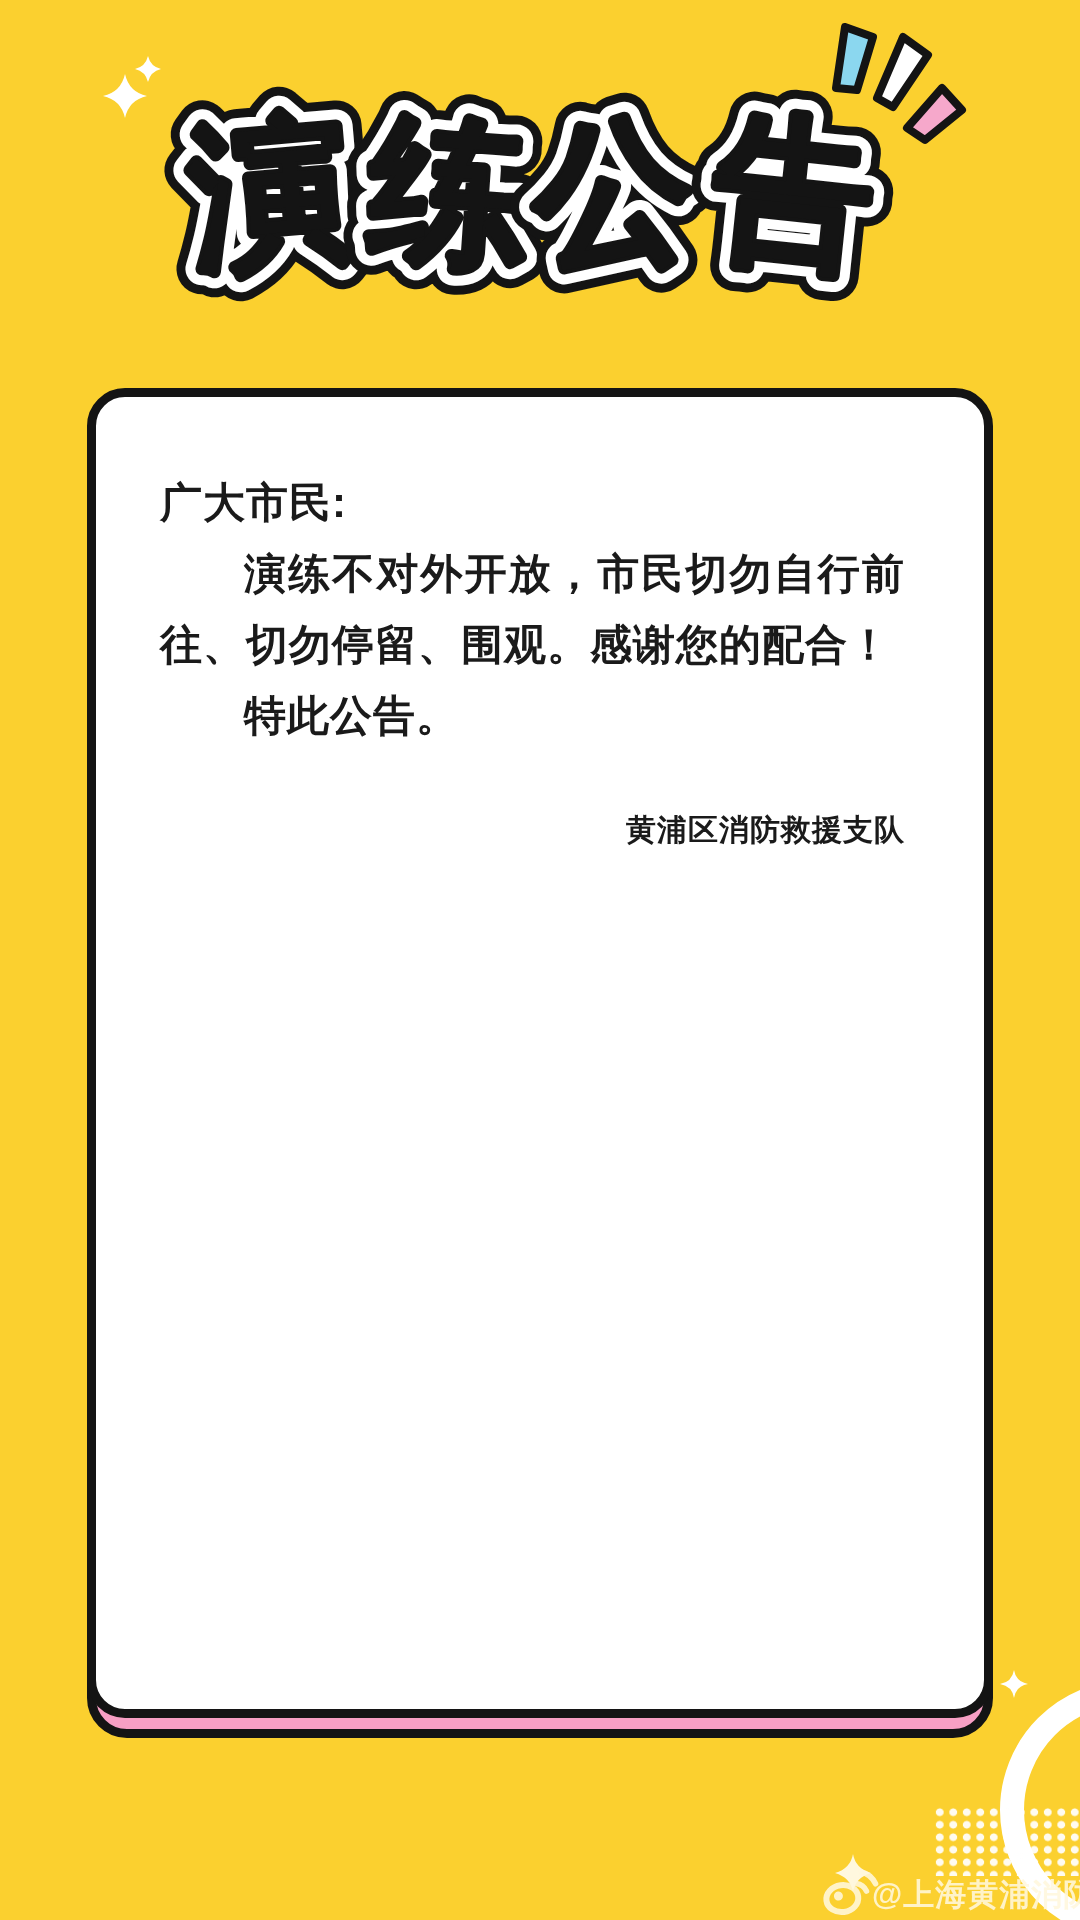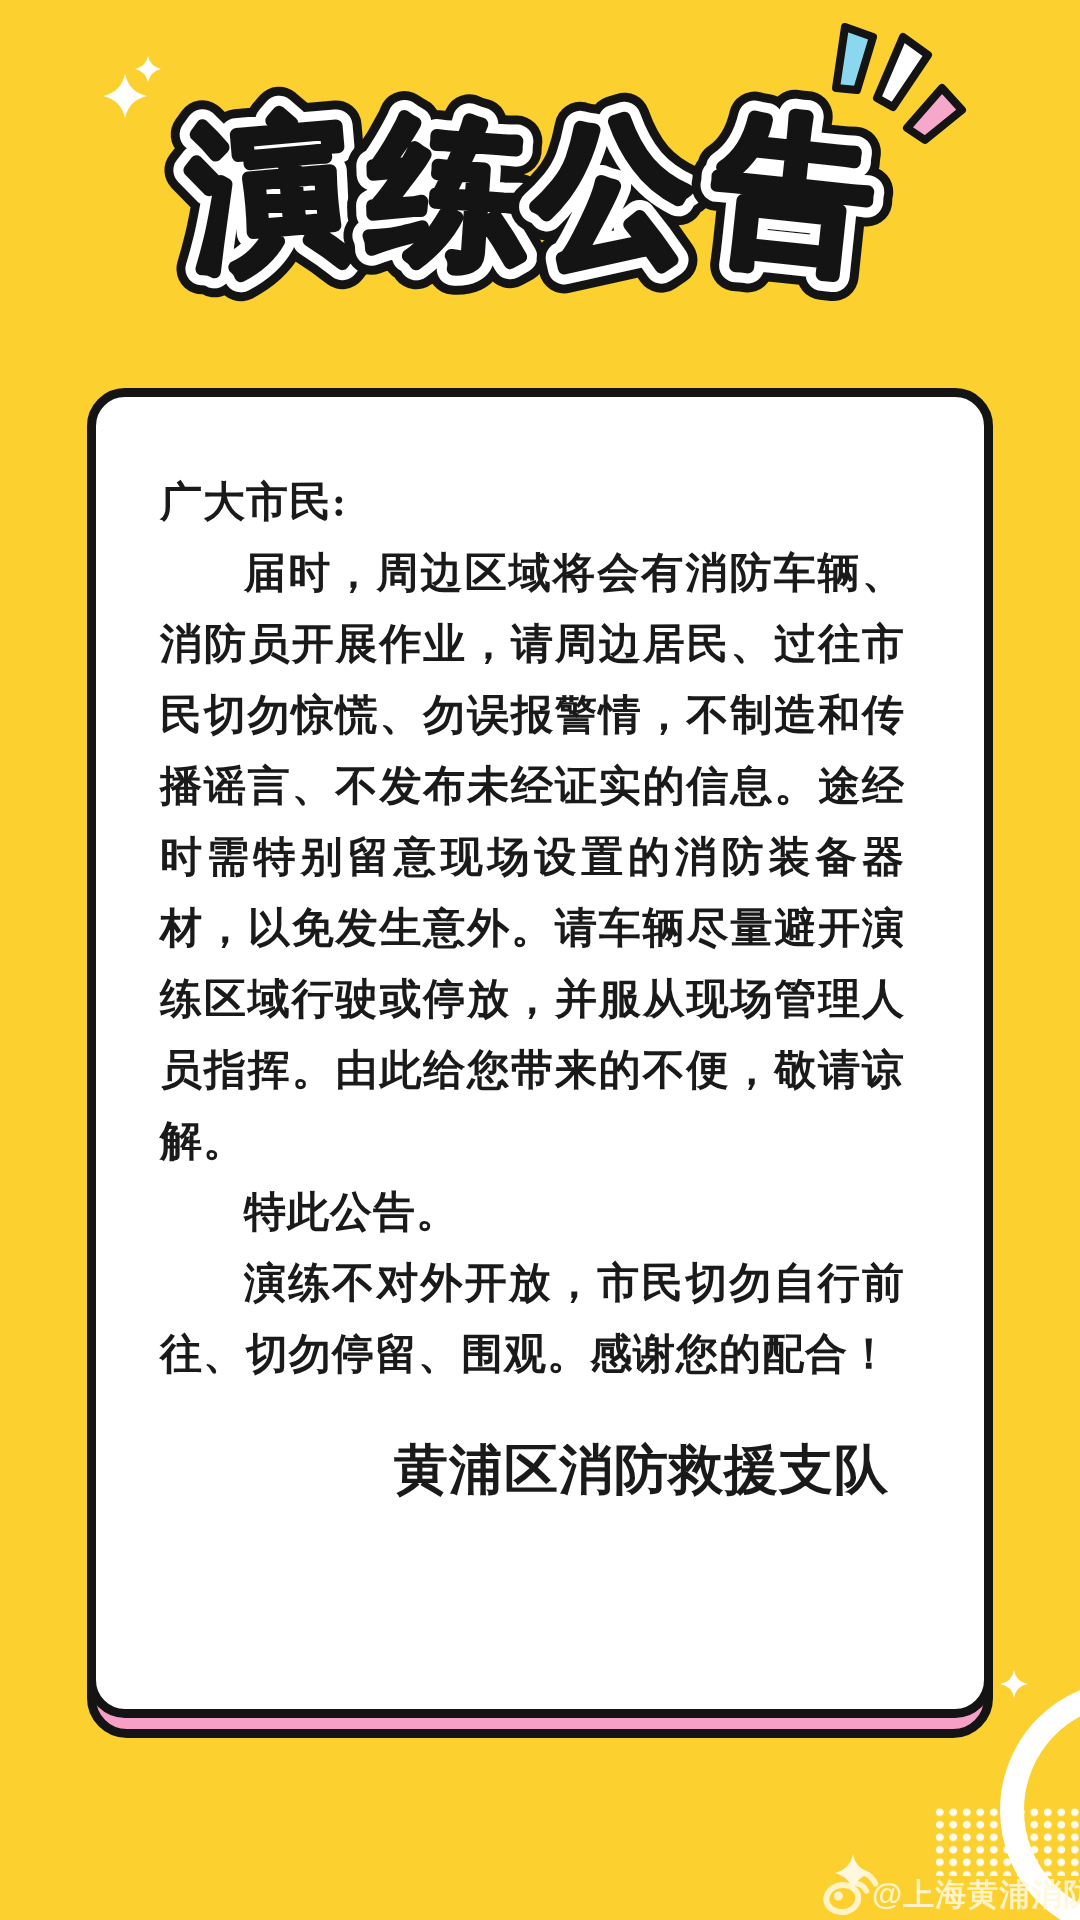--- a/index.html
+++ b/index.html
@@ -44,26 +44,26 @@
   .card{
     position:absolute;left:87px;top:388px;width:906px;height:1330px;
     box-sizing:border-box;background:#FFFFFF;
     border:9px solid #141414;border-radius:38px;
     padding:70px 79px 0 64px;
     overflow:hidden;
   }
   .letter{color:#1A1A1A;font-size:42px;line-height:71px;font-weight:700;letter-spacing:1px;}
   .letter p{
     margin:0;text-indent:2em;
-    text-align:justify;text-justify:inter-character;font-family:Liberation Serif, serif;
+    text-align:justify;text-justify:inter-character;
   }
   .letter p.salutation{text-indent:0;}
   .sign-block{
-    margin:42px 16px 0 auto;width:-moz-fit-content;width:fit-content;
-    text-align:center;font-size:54px;line-height:74px;font-weight:700;
+    margin:42px 0 0 auto;width:-moz-fit-content;width:fit-content;
+    text-align:center;font-size:30px;line-height:74px;font-weight:700;
     color:#1A1A1A;letter-spacing:1px;
   }
   
   .weibo-logo{position:absolute;left:818px;top:1862px;}
   .watermark-text{
     position:absolute;left:872px;top:1874px;
     font-size:31px;font-weight:700;letter-spacing:1px;
     color:rgba(255,247,221,0.88);
     white-space:nowrap;
   }
@@ -105,23 +105,22 @@
     <polygon points="36,83 45,22 73,32 57,85" fill="#8BD7EF" stroke="#141414" stroke-width="8" stroke-linejoin="round"></polygon>
     <polygon points="77,93 103,32 128,50 93,102" fill="#FFFFFF" stroke="#141414" stroke-width="8" stroke-linejoin="round"></polygon>
     <polygon points="107,123 142,83 162,105 125,135" fill="#F6A8CB" stroke="#141414" stroke-width="8" stroke-linejoin="round"></polygon>
   </svg>
 
   <div class="card-base"></div>
 
   <div class="card">
     <div class="letter">
       <p class="salutation">广大市民:</p>
-      <p>届时，周边区域将会有消防车辆、消防员开展作业，请周边居民、过往市民切勿惊慌、勿误报警情，不制造和传播谣言、不发布未经证实的信息。途经时需特别留意现场设置的消防装备器材，以免发生意外。请车辆尽量避开演练区域行驶或停放，并服从现场管理人员指挥。由此给您带来的不便，敬请谅解。</p>
+      <p>演练不对外开放，市民切勿自行前往、切勿停留、围观。感谢您的配合！</p>
       <p>特此公告。</p>
-      <p>演练不对外开放，市民切勿自行前往、切勿停留、围观。感谢您的配合！</p>
       <div class="sign-block">
         <div>黄浦区消防救援支队</div>
 
       </div>
     </div>
   </div>
 
   <div class="ring"></div>
   <div class="dot-grid"></div>
 

